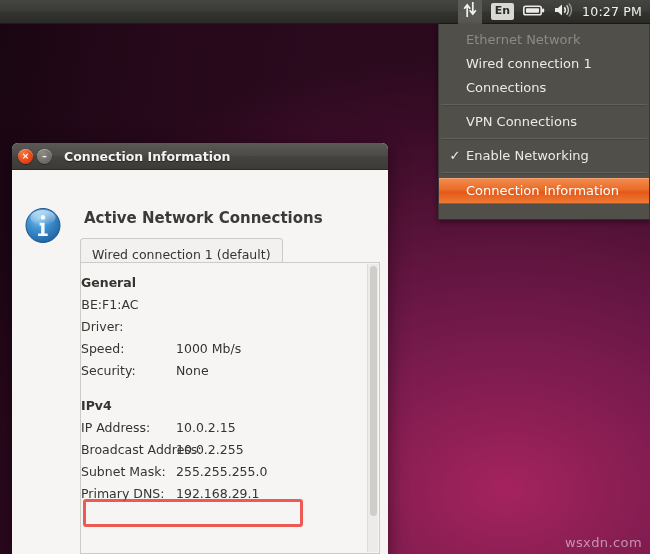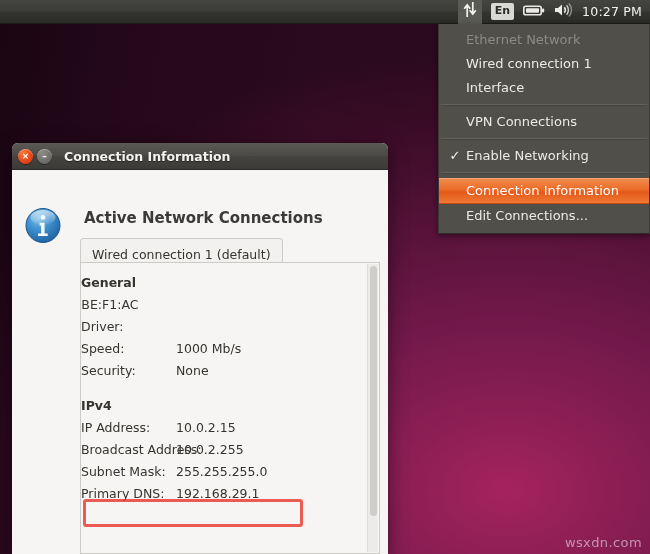--- a/index.html
+++ b/index.html
@@ -91,21 +91,21 @@
   
   #net-menu {
     position: absolute;
     left: 438px; top: 24px;
     width: 212px;
     background: #504f4a;
     border-left: 1px solid #3a3935;
     border-right: 1px solid #3a3935;
     border-bottom: 1px solid #2e2d2a;
     box-shadow: 0 2px 6px rgba(0,0,0,0.45);
-    padding: 4px 0 5px 0;
+    padding: 4px 0 15px 0;
     box-sizing: border-box;
     font-size: 13px;
   }
   .menu-item {
     height: 24px;
     line-height: 24px;
     padding-left: 27px;
     color: #eceae6;
     white-space: nowrap;
     position: relative;
@@ -350,43 +350,40 @@
 </div>
 
 <div id="net-menu">
   <div class="menu-item disabled">
     <span>Ethernet Network</span>
   </div>
   <div class="menu-item">
     <span>Wired connection 1</span>
   </div>
   <div class="menu-item">
-    <span>Interface</span>
+    <span>Connections</span>
   </div>
 
   <div class="menu-sep"></div>
 
   <div class="menu-item">
     <span>VPN Connections</span>
   </div>
 
   <div class="menu-sep"></div>
 
   <div class="menu-item">
     <span class="menu-check">✓</span>
     <span>Enable Networking</span>
   </div>
 
   <div class="menu-sep"></div>
 
   <div class="menu-item selected">
     <span>Connection Information</span>
-  </div>
-  <div class="menu-item">
-    <span>Edit Connections...</span>
   </div>
 </div>
 
 <div id="dialog">
 
   <div id="titlebar">
     <div class="win-btn" id="btn-close">
       <span>×</span>
     </div>
     <div class="win-btn" id="btn-min">

